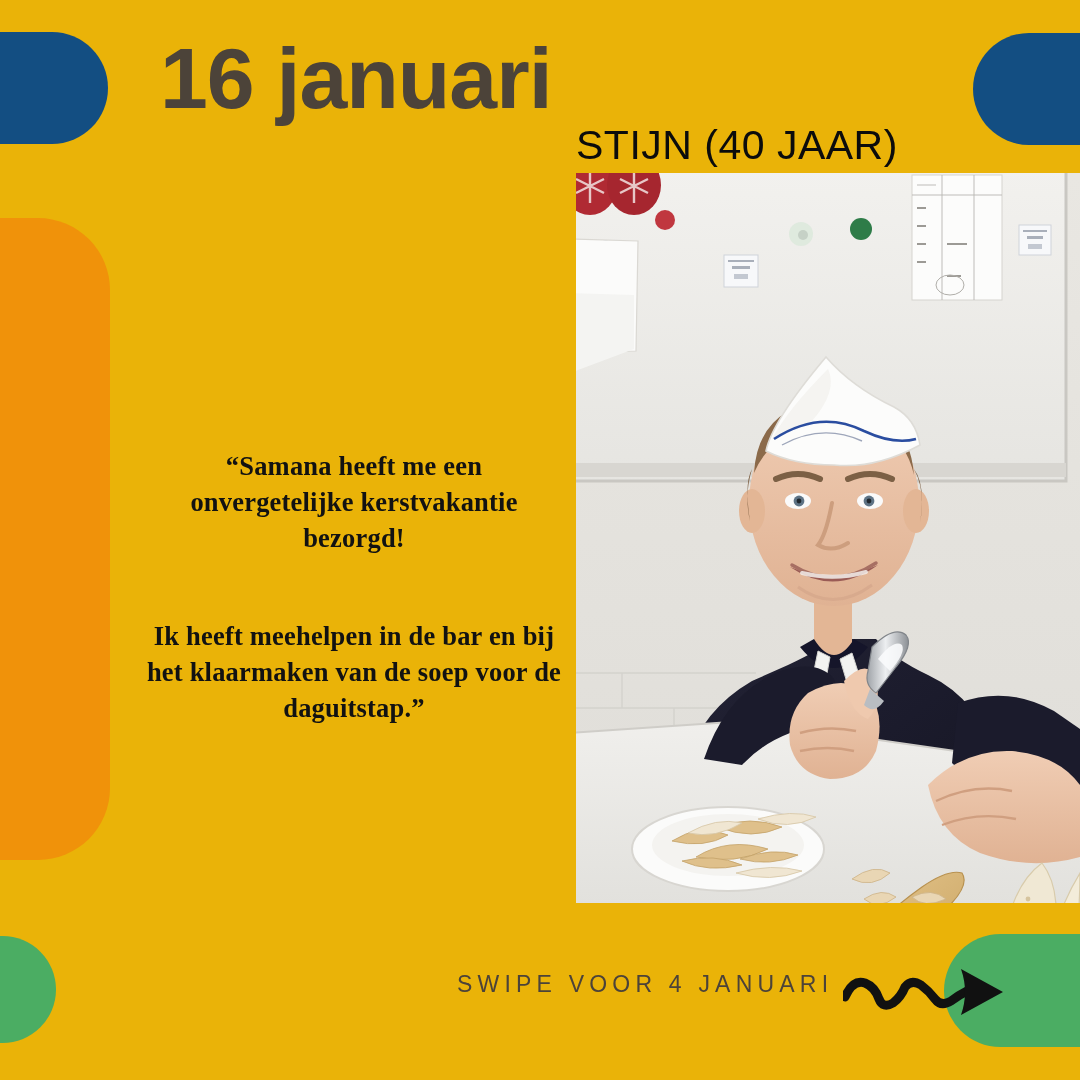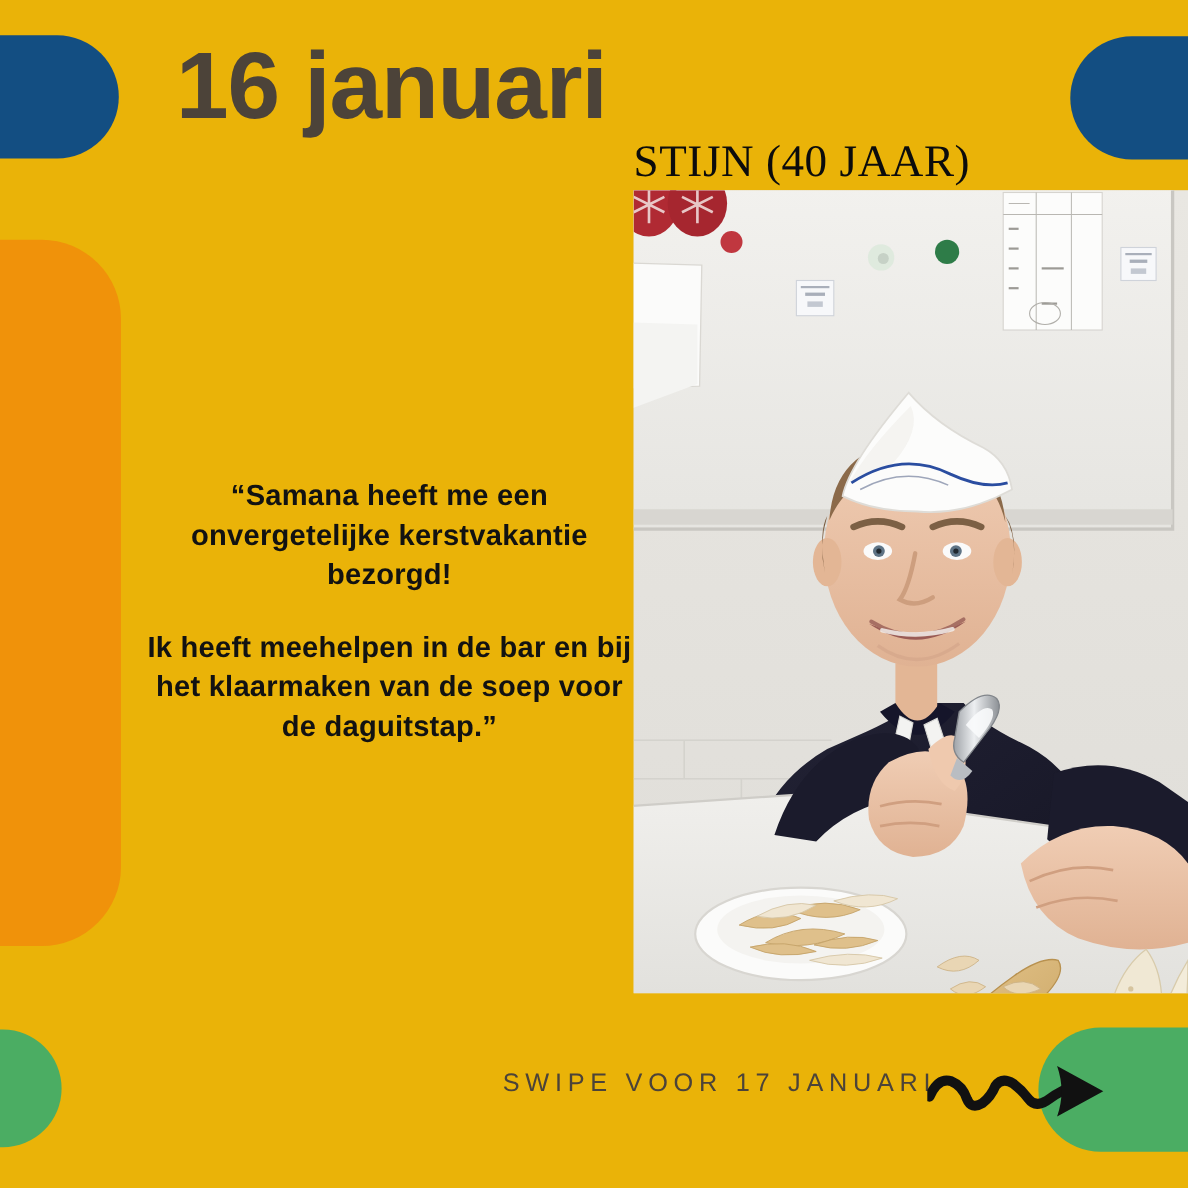--- a/index.html
+++ b/index.html
@@ -82,21 +82,20 @@
   
   #person-name {
     position: absolute;
     left: 576px;
     top: 122px;
     font-size: 41px;
     font-weight: 400;
     color: #0C0C0C;
     letter-spacing: 0.5px;
     white-space: nowrap;
-    font-family: Liberation Serif, serif;
   }
 
   
   #photo-frame {
     position: absolute;
     left: 576px;
     top: 173px;
     width: 504px;
     height: 730px;
     overflow: hidden;
@@ -113,21 +112,21 @@
     left: 128px;
     top: 432px;
     width: 452px;
     text-align: center;
     color: #121212;
     font-size: 26.5px;
     font-weight: 700;
     line-height: 1.36;
     letter-spacing: 0.2px;
   }
-  #quote-block .quote-para { margin: 0; }
+  #quote-block .quote-para { margin: 16px; font-family: Liberation Serif, serif; }
   #quote-block .quote-gap { height: 30px; }
 
   
   #swipe-label {
     position: absolute;
     left: 457px;
     top: 971px;
     font-size: 23px;
     font-weight: 400;
     color: #4C4339;
@@ -364,19 +363,19 @@
       </g>
     </svg>
   </div>
 
   <div id="quote-block">
     <p class="quote-para">“Samana heeft me een onvergetelijke kerstvakantie bezorgd!</p>
     <div class="quote-gap"></div>
     <p class="quote-para">Ik heeft meehelpen in de bar en bij het klaarmaken van de soep voor de daguitstap.”</p>
   </div>
 
-  <div id="swipe-label">SWIPE VOOR 17 JANUARI</div>
+  <div id="swipe-label">SWIPE VOOR 4 JANUARI</div>
   <svg id="swipe-arrow" viewBox="0 0 172 66">
     <path d="M2 44 Q10 26 22 30 Q32 34 36 46 Q40 56 50 50 Q58 44 62 34 Q68 26 78 32 Q86 38 92 46 Q98 54 108 48 Q116 42 124 38" stroke="#111111" stroke-width="9" fill="none" stroke-linecap="round"></path>
     <path d="M118 16 L160 39 L118 62 Q126 39 118 16 Z" fill="#111111"></path>
   </svg>
 
 </div>
 
 </body></html>

